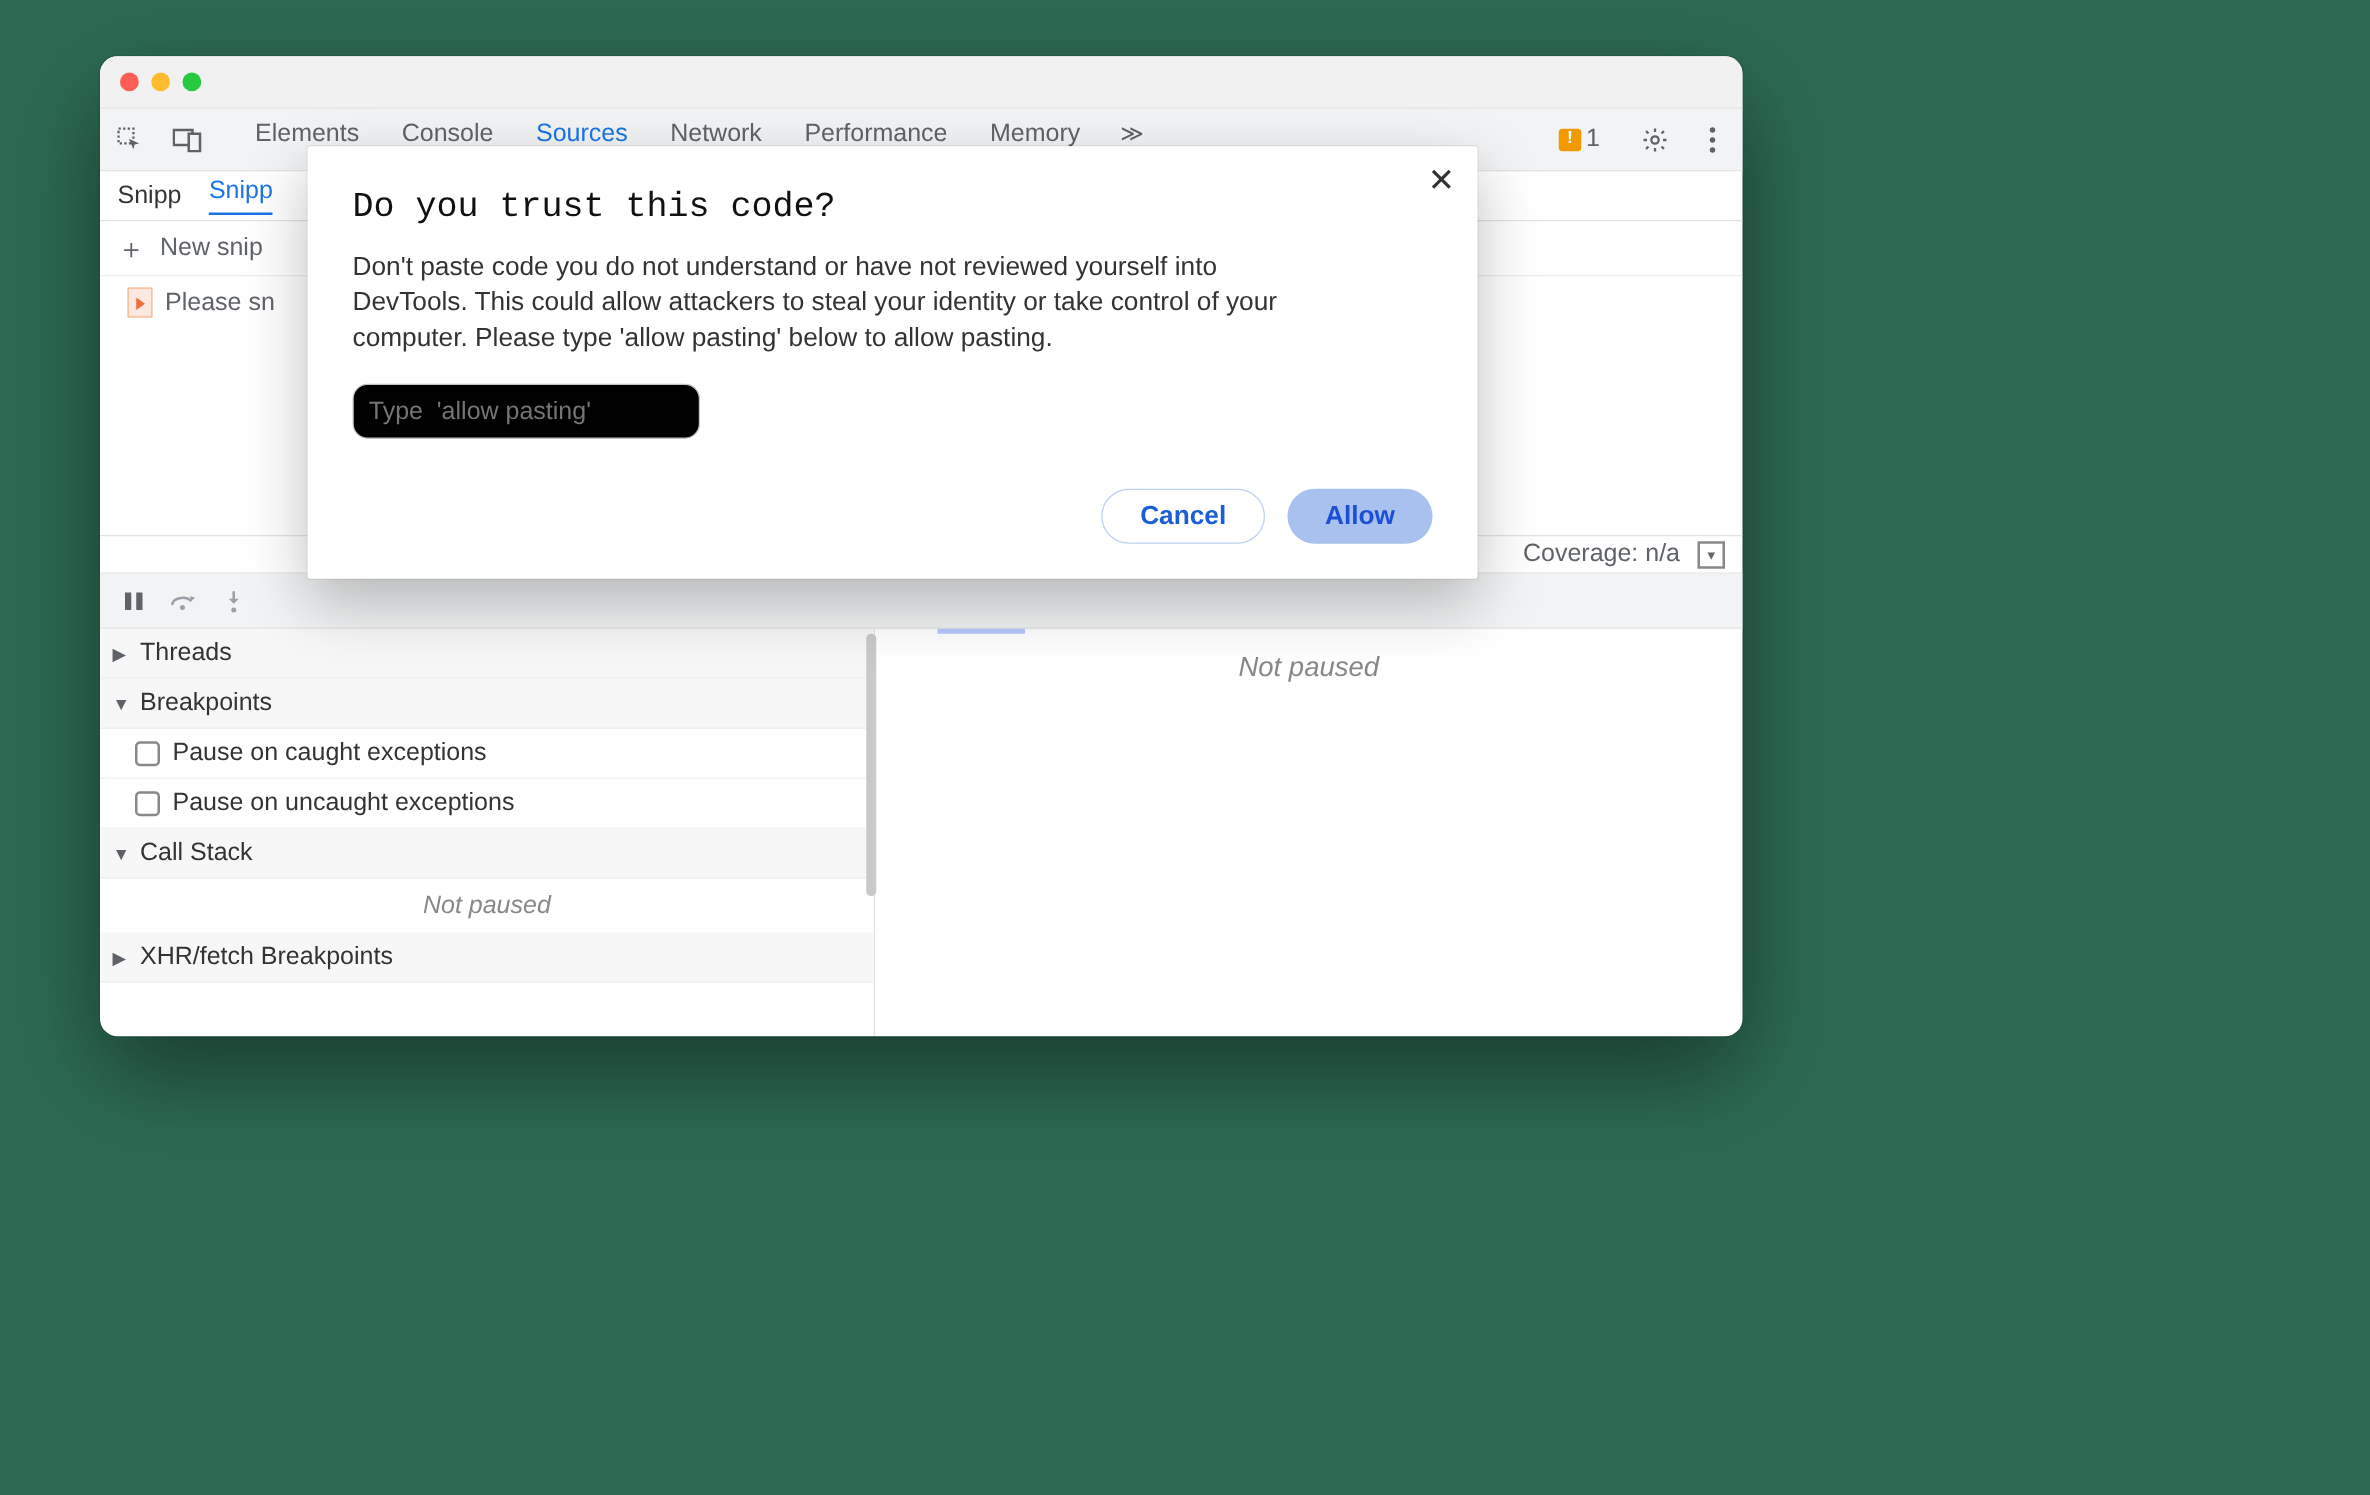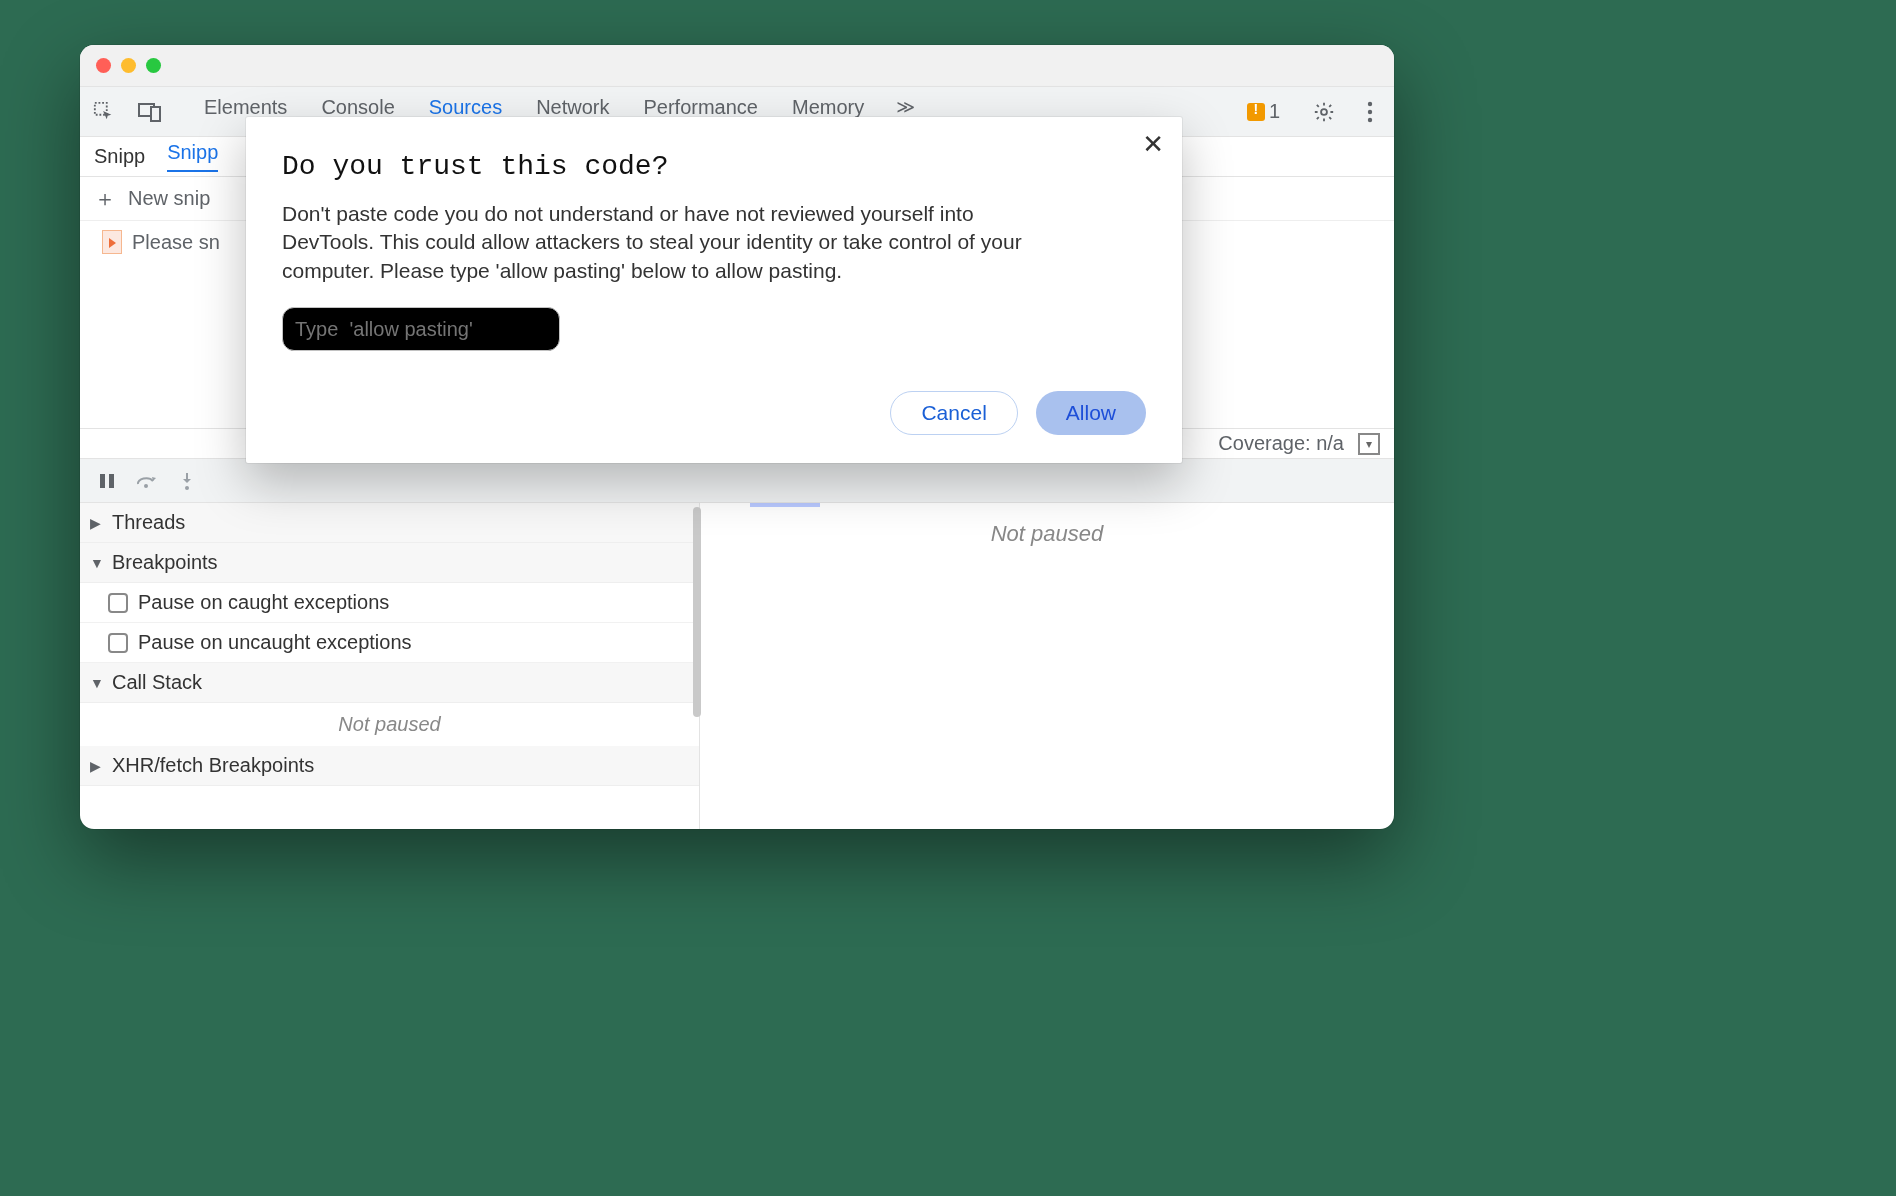--- a/index.html
+++ b/index.html
@@ -83,21 +83,21 @@
   .dialog {
     position: absolute; left: 166px; top: 72px; width: 936px; background: #fff;
     border-radius: 2px; box-shadow: 0 20px 50px rgba(0,0,0,.25), 0 0 0 1px rgba(0,0,0,.05);
     padding: 34px 36px 28px 36px;
   }
   .dialog .close { position:absolute; right:18px; top:12px; font-size:26px; color:#333; cursor:pointer; }
   .dlg-title { font-size: 28px; color:#111; margin-bottom: 18px; font-weight: 400; font-family: Liberation Mono, monospace; }
   .dlg-body { font-size: 21px; color:#333; line-height: 1.35; margin-bottom: 22px; max-width: 760px;}
   .dlg-input { width: 278px; height: 44px; border:1px solid #c2c2c2; border-radius:12px; font-size:20px; color:#777; padding:0 12px; background:#000000;}
   .dlg-buttons { display:flex; justify-content:flex-end; gap:18px; margin-top: 40px;}
-  .btn { height: 44px; padding: 0 30px; border-radius: 22px; font-size: 21px; font-weight: 400; display:inline-flex; align-items:center; justify-content:center;}
+  .btn { height: 44px; padding: 0 30px; border-radius: 22px; font-size: 21px; font-weight: 700; display:inline-flex; align-items:center; justify-content:center;}
   .btn.cancel { background:#fff; color:#1a5fd6; border:1px solid #bcd1f2;}
   .btn.allow { background:#a9c1ee; color:#1d4ed8; border:none;}
 
   .lscroll { position:absolute; left:613px; top:462px; width:8px; height:210px; background:#c9c9c9; border-radius:4px;}
 </style>
 </head>
 <body>
 
 <div class="stage">
   <div class="window">

